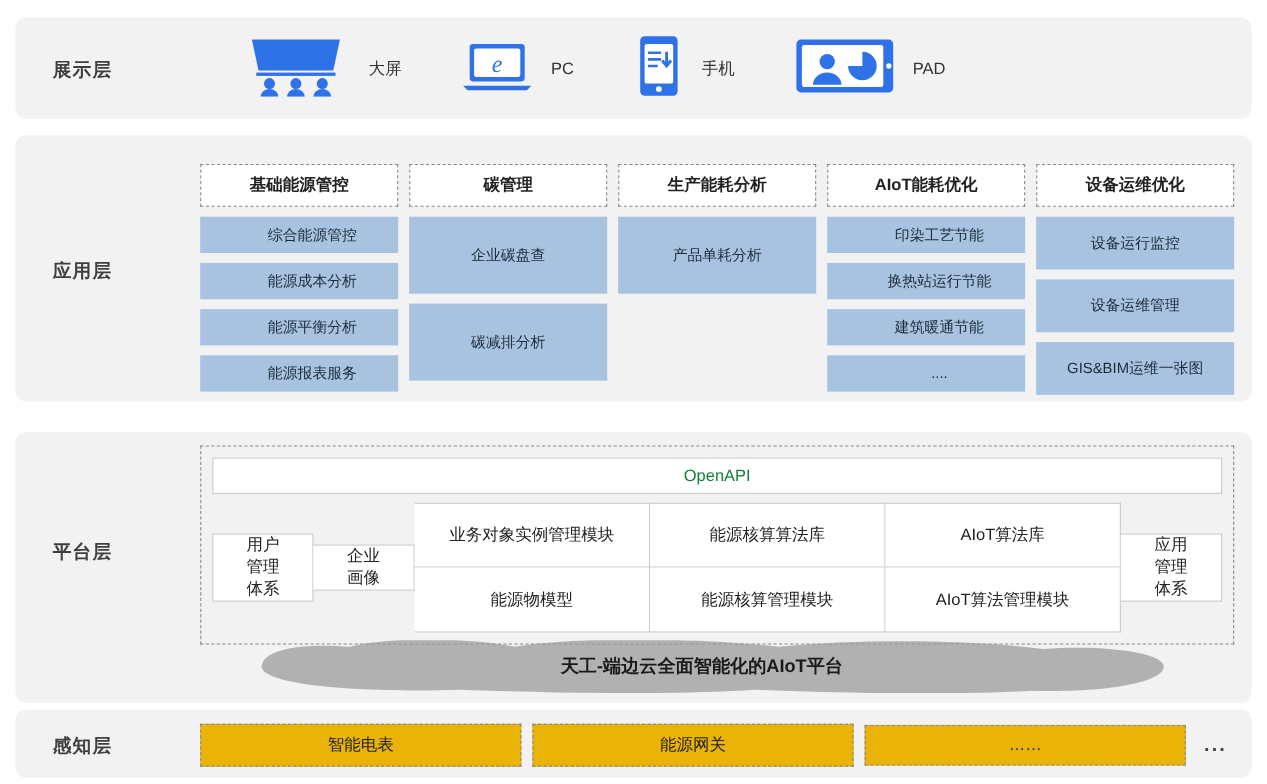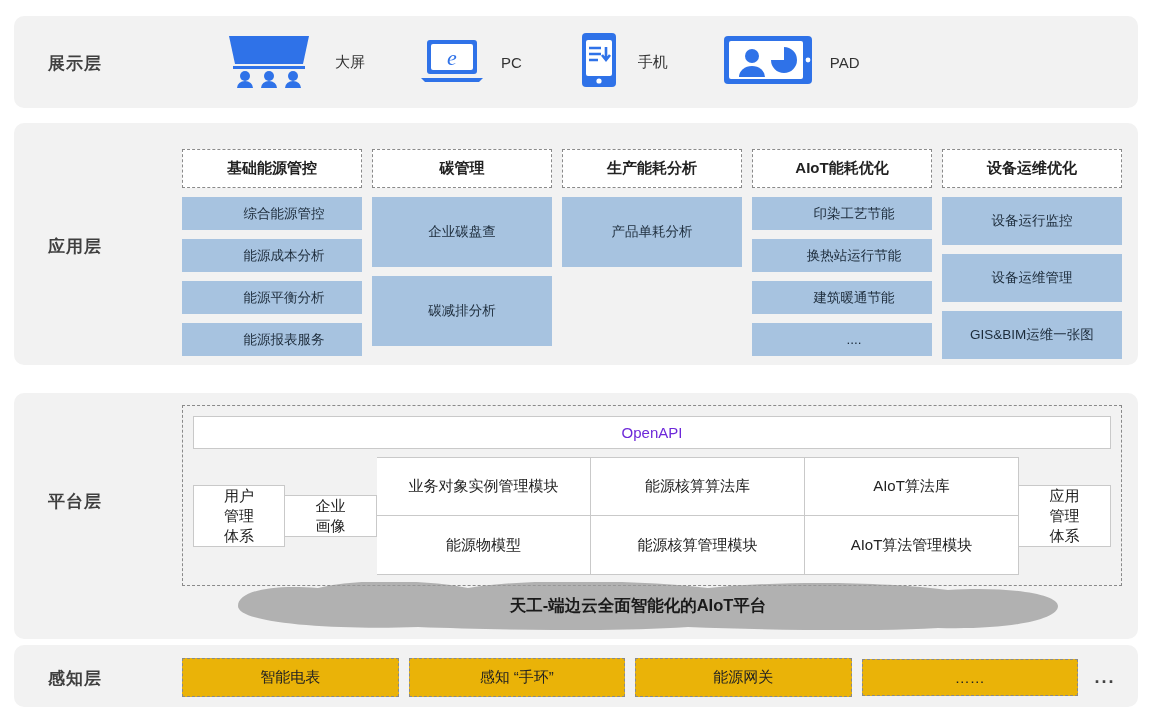--- a/index.html
+++ b/index.html
@@ -107,21 +107,21 @@
     box-sizing: border-box;
     padding: 10px;
     background: transparent;
   }
   .openapi {
     border: 1px solid #c9c9c9;
     background: #ffffff;
     text-align: center;
     font-size: 15px;
     padding: 7px 0;
-    color: #6d28d9;
+    color: #15803d;
     margin-bottom: 8px;
   }
   .platform-row { display: flex; gap: 0; align-items: center; }
   .side-box {
     border: 1px solid #c9c9c9;
     background: #ffffff;
     width: 92px;
     flex: none;
     display: flex;
     align-items: center;
@@ -363,20 +363,19 @@
       <path d="M70 24 C70 10 100 2 150 6 C190 -4 260 -2 300 6 C360 -4 470 -2 540 6 C620 -2 720 0 780 8 C840 4 890 12 890 24 C890 38 840 48 770 46 C700 50 600 48 520 45 C440 50 330 48 250 45 C170 48 70 42 70 24 Z" fill="#9b9b9b" opacity="0.75"></path>
     </svg>
     <div class="cloud-text">天工-端边云全面智能化的AIoT平台</div>
   </div>
 
   <div class="band" id="sense-band">
     <div class="band-label">感知层</div>
 
     <div class="sense-items">
       <div class="sense-cell">智能电表</div>
-      <div class="sense-cell">感知 “手环”</div>
       <div class="sense-cell">能源网关</div>
       <div class="sense-cell">……</div>
       <div class="sense-ellipsis">...</div>
     </div>
   </div>
 
 </div>
 
 </body></html>

